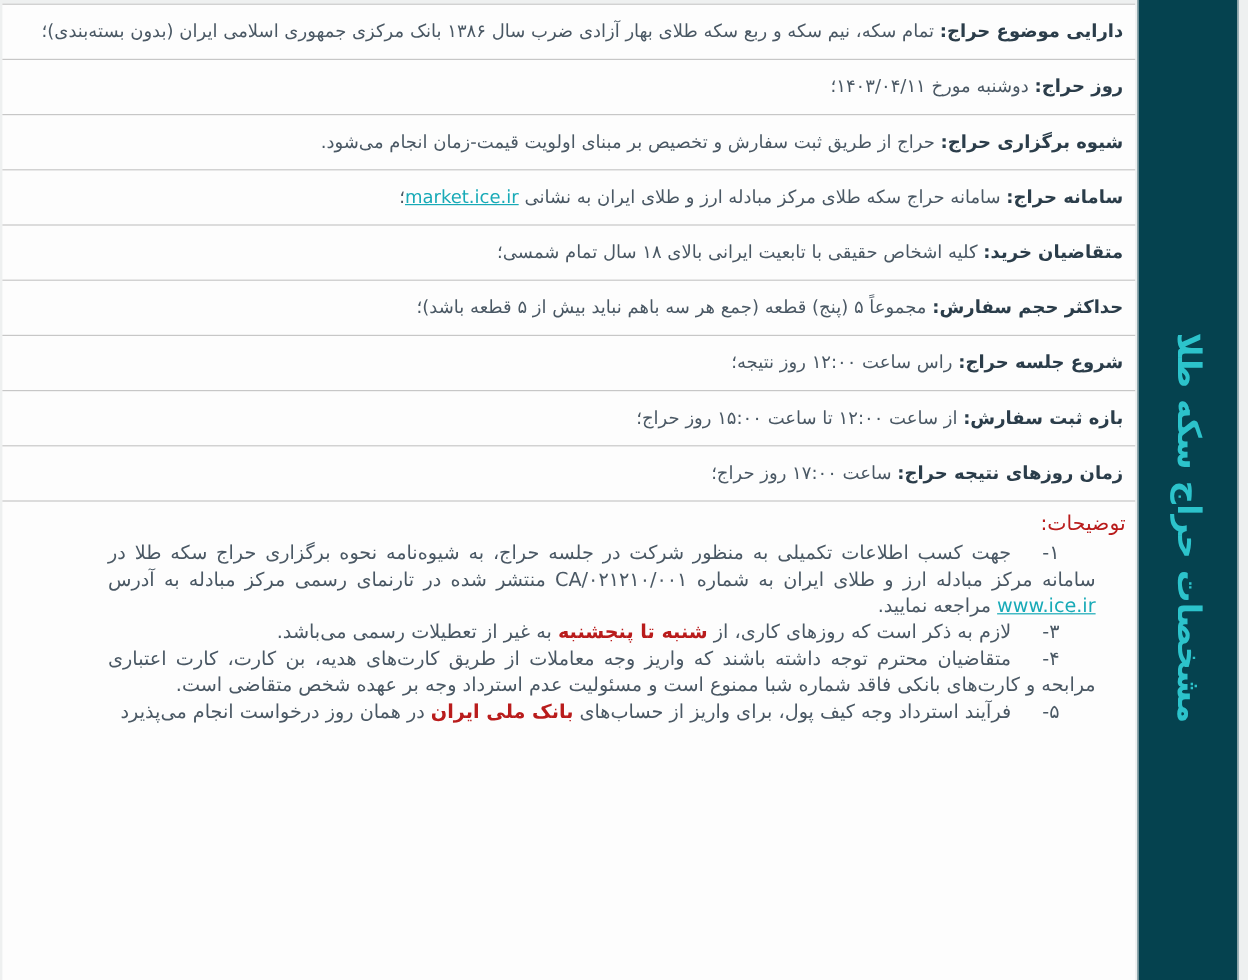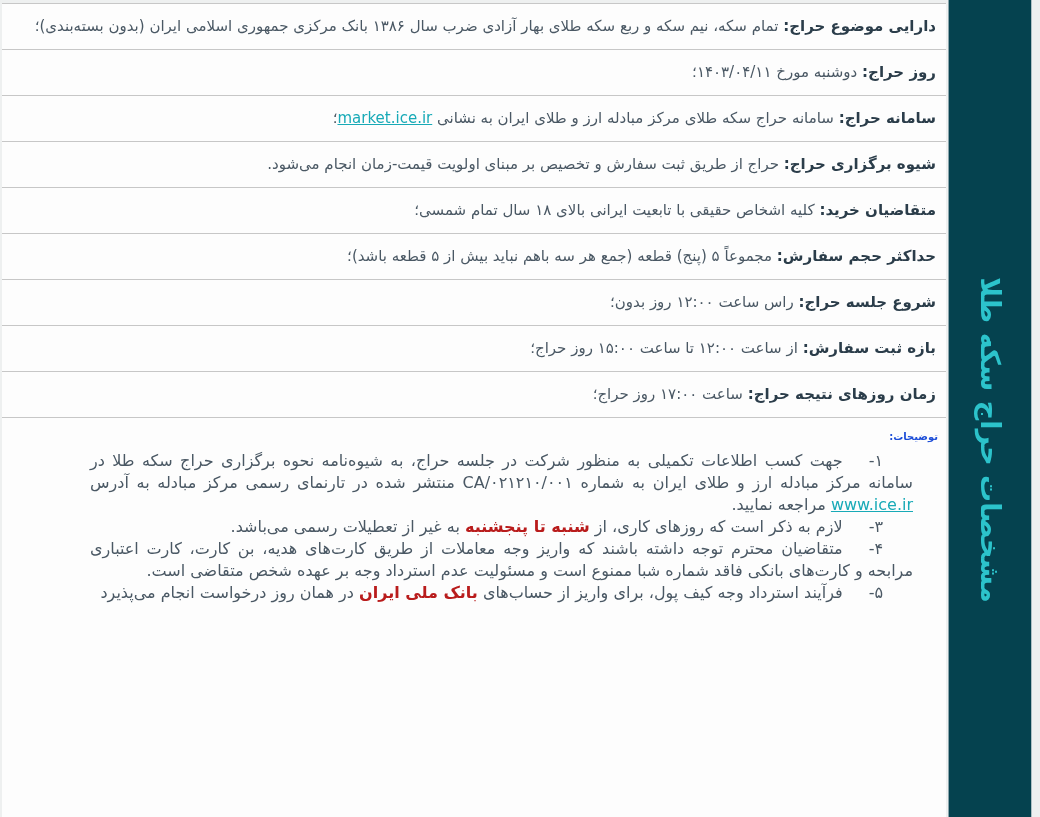--- a/index.html
+++ b/index.html
@@ -43,24 +43,24 @@
     cursor:pointer;
   }
   
   .notes{
     direction:rtl;
     padding:6px 8px 0 40px;
     font-size:16px;
     color:#4a5864;
   }
   .notes-heading{
-    font-weight:bold;
-    color:#1d4ed8;
+    font-weight:normal;
+    color:#b91c1c;
     line-height:26px;
-    font-size:10px;
+    font-size:17px;
   }
   .note-item{
     margin-right:25px;
     margin-left:48px;
     text-align:justify;
     line-height:22px;
   }
   .note-item .num{
     display:inline-block;
     margin-right:30px;
@@ -103,43 +103,43 @@
       <span class="lbl">دارایی موضوع حراج:</span>
       <span>تمام سکه، نیم سکه و ربع سکه طلای بهار آزادی ضرب سال ۱۳۸۶ بانک مرکزی جمهوری اسلامی ایران (بدون بسته‌بندی)؛</span>
     </div>
 
     <div class="t-row">
       <span class="lbl">روز حراج:</span>
       <span>دوشنبه مورخ ۱۴۰۳/۰۴/۱۱؛</span>
     </div>
 
     <div class="t-row">
+      <span class="lbl">شیوه برگزاری حراج:</span>
+      <span>حراج از طریق ثبت سفارش و تخصیص بر مبنای اولویت قیمت-زمان انجام می‌شود.</span>
+    </div>
+
+    <div class="t-row">
       <span class="lbl">سامانه حراج:</span>
       <span>سامانه حراج سکه طلای مرکز مبادله ارز و طلای ایران به نشانی</span>
       <a class="link">market.ice.ir</a><span>؛</span>
-    </div>
-
-    <div class="t-row">
-      <span class="lbl">شیوه برگزاری حراج:</span>
-      <span>حراج از طریق ثبت سفارش و تخصیص بر مبنای اولویت قیمت-زمان انجام می‌شود.</span>
     </div>
 
     <div class="t-row">
       <span class="lbl">متقاضیان خرید:</span>
       <span>کلیه اشخاص حقیقی با تابعیت ایرانی بالای ۱۸ سال تمام شمسی؛</span>
     </div>
 
     <div class="t-row">
       <span class="lbl">حداکثر حجم سفارش:</span>
       <span>مجموعاً ۵ (پنج) قطعه (جمع هر سه باهم نباید بیش از ۵ قطعه باشد)؛</span>
     </div>
 
     <div class="t-row">
       <span class="lbl">شروع جلسه حراج:</span>
-      <span>راس ساعت ۱۲:۰۰ روز بدون؛</span>
+      <span>راس ساعت ۱۲:۰۰ روز نتیجه؛</span>
     </div>
 
     <div class="t-row">
       <span class="lbl">بازه ثبت سفارش:</span>
       <span>از ساعت ۱۲:۰۰ تا ساعت ۱۵:۰۰ روز حراج؛</span>
     </div>
 
 
     <div class="t-row">
       <span class="lbl">زمان روزهای نتیجه حراج:</span>

